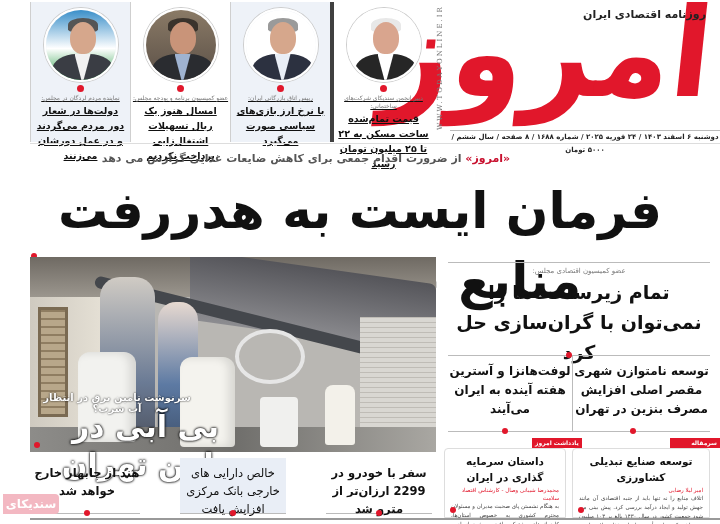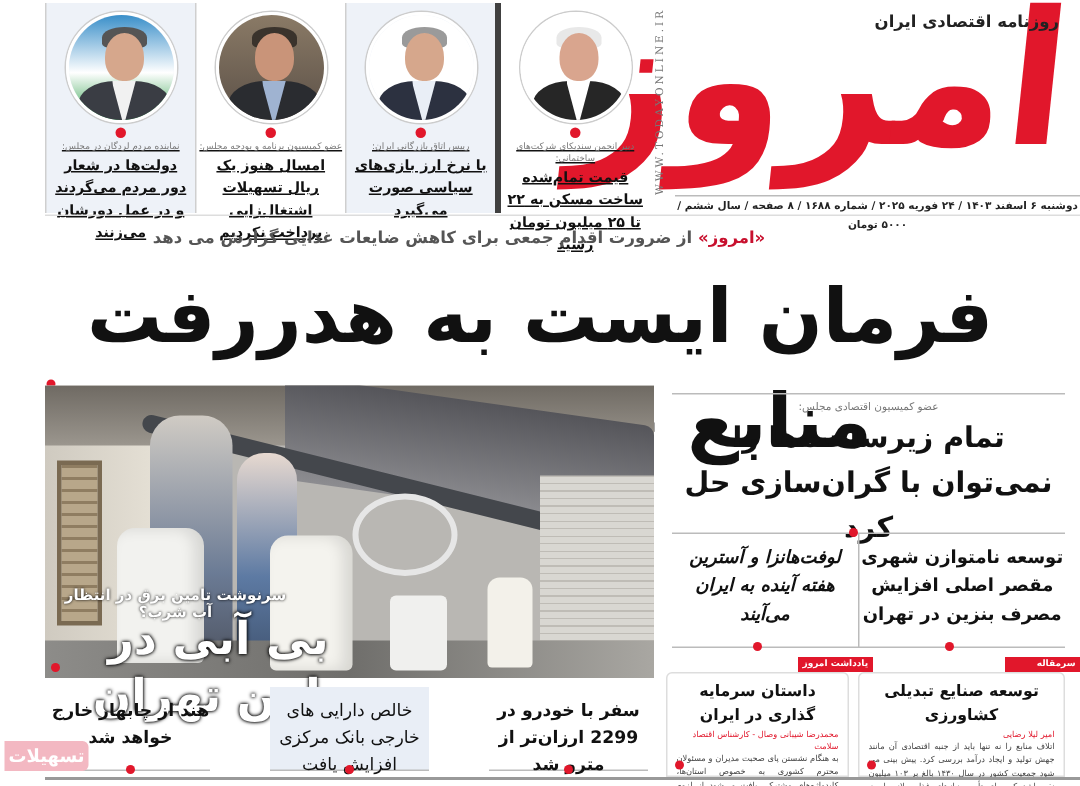--- a/index.html
+++ b/index.html
@@ -63,21 +63,21 @@
   .photo-title { position: absolute; top: 408px; left: 38px; width: 215px; font-size: 30px; color: #fff; font-weight: 900; text-align: center;
                  text-shadow: 0 0 2px #000, 0 0 3px #000; line-height: 38px; letter-spacing: -1px; }
   .photo-dot { position: absolute; top: 442px; left: 34px; width: 6px; height: 6px; border-radius: 50%; background: #e1172b; }
 
   
   .r-sep { position: absolute; left: 448px; width: 262px; border-top: 1px solid #bbb; }
   .r-kicker { position: absolute; top: 267px; left: 448px; width: 262px; text-align: center; font-size: 7px; color: #777; }
   .r-title { position: absolute; top: 277px; left: 448px; width: 262px; text-align: center; font-size: 19px; font-weight: 900; line-height: 30px; color: #111; letter-spacing: -0.5px; }
   .r-dot { position: absolute; width: 6px; height: 6px; border-radius: 50%; background: #e1172b; }
   .box { position: absolute; top: 356px; height: 76px; text-align: center; font-size: 12px; font-weight: bold; line-height: 19px; padding-top: 6px; color: #111; }
-  .box-a { left: 448px; width: 124px; font-style: italic; }
+  .box-a { left: 448px; width: 124px; }
   .box-b { left: 572px; width: 138px; border-right: 1px solid #bbb; }
   .box-b { border-right: none; border-left: 1px solid #bbb; }
 
   
   .tag { position: absolute; top: 438px; height: 10px; background: #e1172b; color: #fff; font-size: 6px; line-height: 10px; padding: 0 3px; font-weight: bold; }
   .card { position: absolute; top: 448px; height: 70px; border: 1px solid #ddd; border-radius: 4px 4px 0 0; padding: 4px 6px; }
   .card-a { left: 444px; width: 122px; }
   .card-b { left: 572px; width: 138px; }
   .card h3 { font-size: 10.5px; font-weight: 900; text-align: center; line-height: 16px; color: #111; }
   .card .byline { font-size: 5.5px; color: #e1172b; margin-top: 1px; line-height: 8px; }
@@ -219,13 +219,13 @@
   <div class="b-item alt" style="direction:rtl;">
     <span>خالص دارایی های خارجی بانک مرکزی افزایش یافت</span>
     <span class="bdot"></span>
   </div>
   <div class="b-item" style="direction:rtl;">
     <span>سفر با خودرو در 2299 ارزان‌تر از مترو شد</span>
     <span class="bdot"></span>
   </div>
 </div>
 <div class="bottom-rule"></div>
-<div class="stamp">تسهیلات</div>
+<div class="stamp">سندیکای</div>
 
 </body></html>

